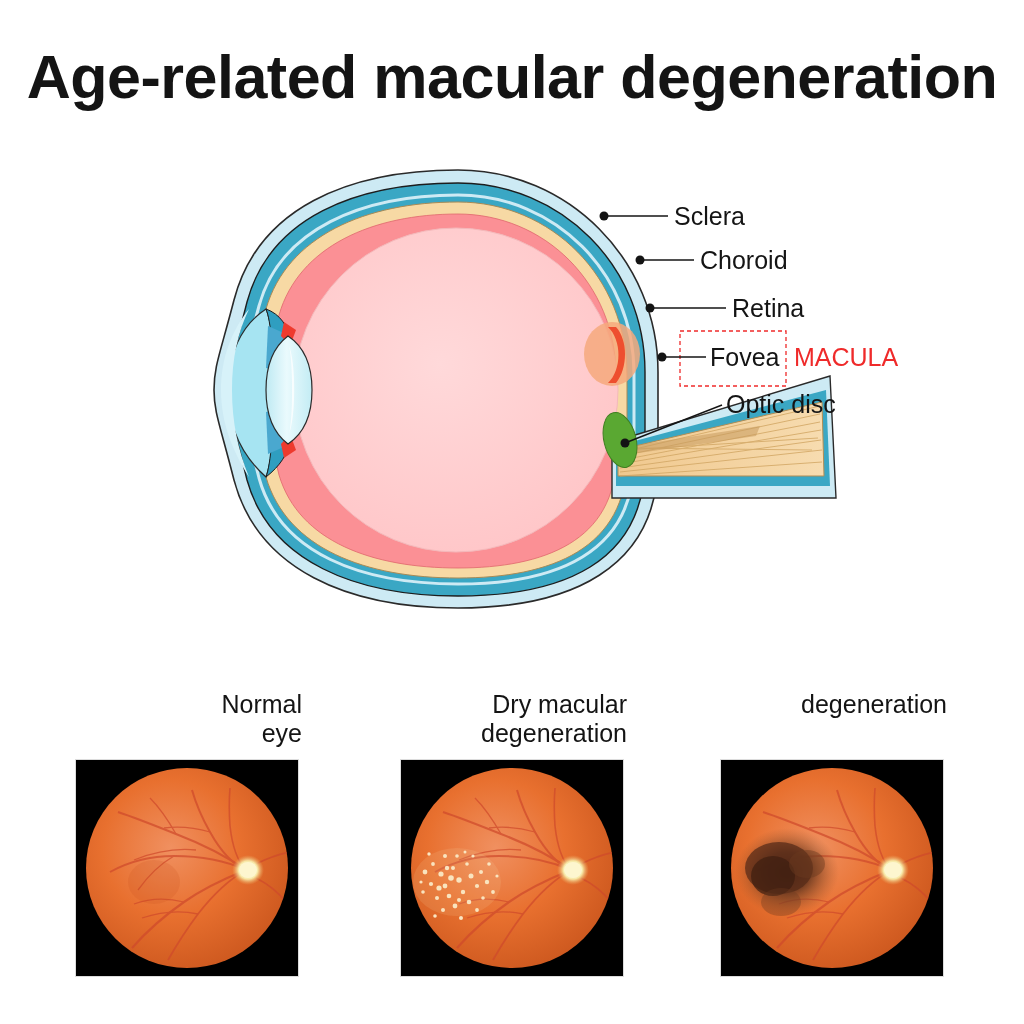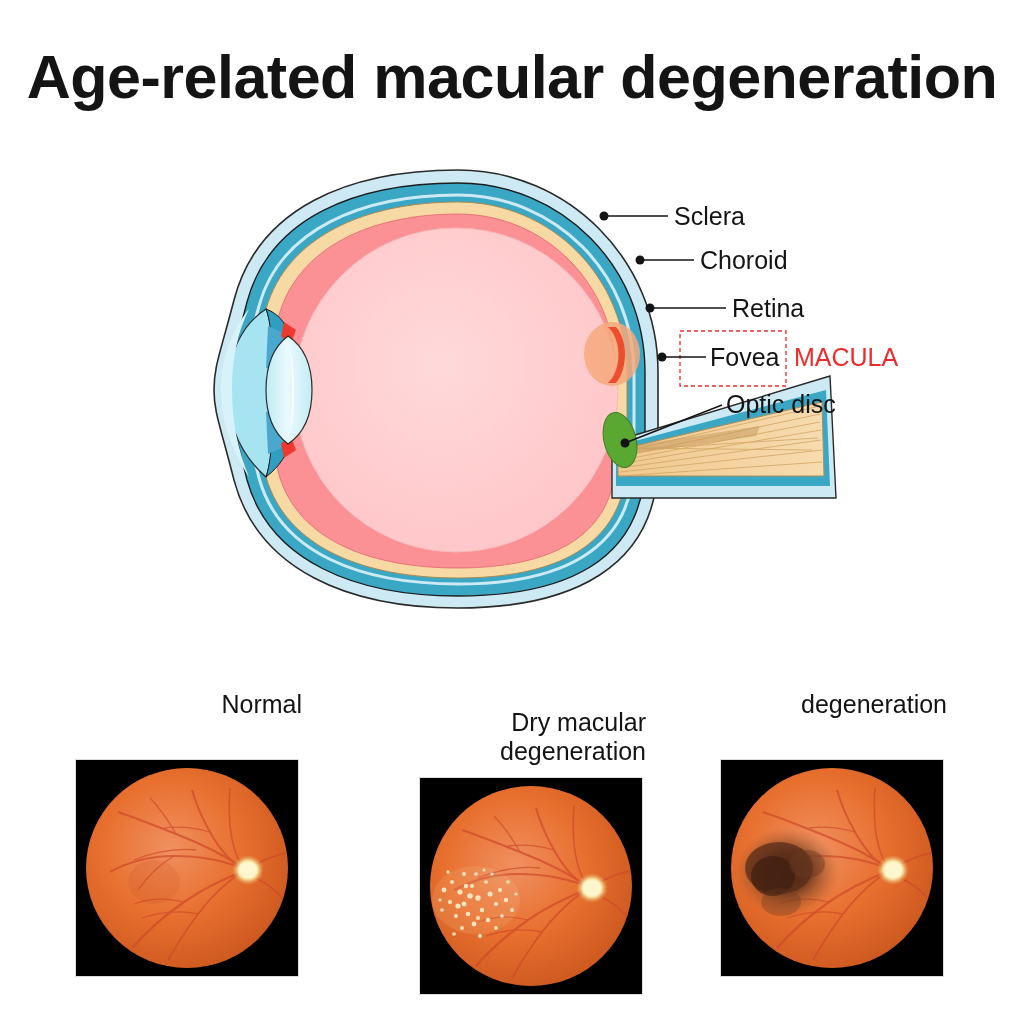--- a/index.html
+++ b/index.html
@@ -50,21 +50,21 @@
     width: 1024px;
     height: 300px;
   }
   .fundus-col {
     position: absolute;
     top: 0;
     width: 230px;
     text-align: right;
   }
   .fundus-col.c1 { left: 72px; }
-  .fundus-col.c2 { left: 416px; margin-top: 18px; }
+  .fundus-col.c2 { left: 397px; }
   .fundus-col.c3 { left: 717px; }
 
   .fundus-caption {
     font-size: 25px;
     line-height: 29px;
     color: #141414;
     font-weight: 400;
     margin-bottom: 9px;
     height: 60px;
   }
@@ -237,20 +237,21 @@
       <text class="label-text macula" x="794" y="216">MACULA</text>
       <text class="label-text" x="726" y="263">Optic disc</text>
     </svg>
   </div>
 
   <div class="fundus-row">
 
     <div class="fundus-col c1">
       <div class="fundus-caption">
         <div>Normal</div>
+        <div>eye</div>
       </div>
       <svg class="fundus-img" viewBox="0 0 222 216">
         <defs>
           <radialGradient id="ret1" cx="42%" cy="40%" r="62%">
             <stop offset="0%" stop-color="#f09060"></stop>
             <stop offset="55%" stop-color="#e8702f"></stop>
             <stop offset="100%" stop-color="#cf5a20"></stop>
           </radialGradient>
           <radialGradient id="disc1" cx="50%" cy="50%" r="50%">
             <stop offset="0%" stop-color="#fdf8d8"></stop>

